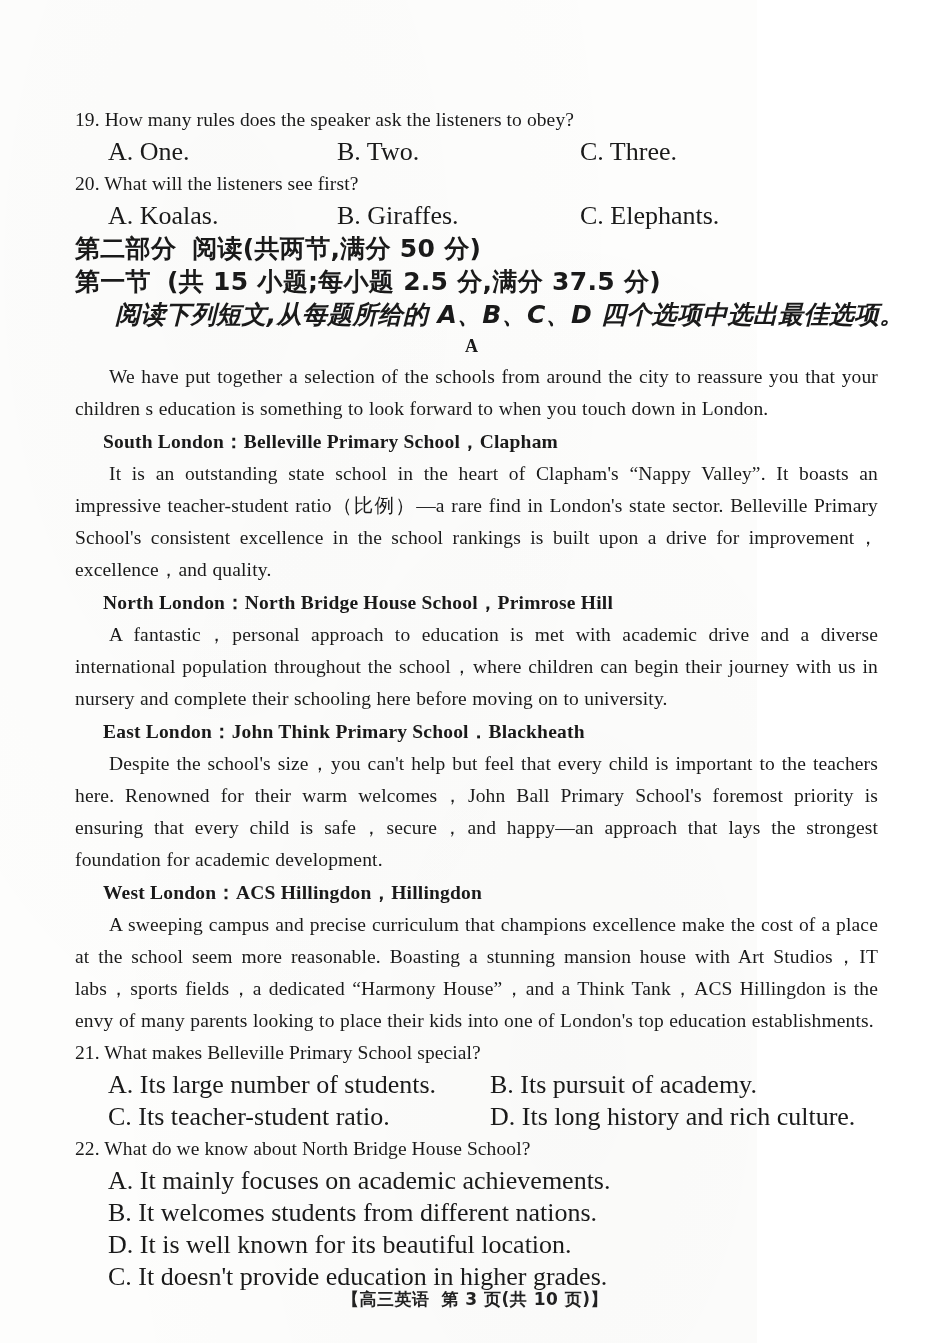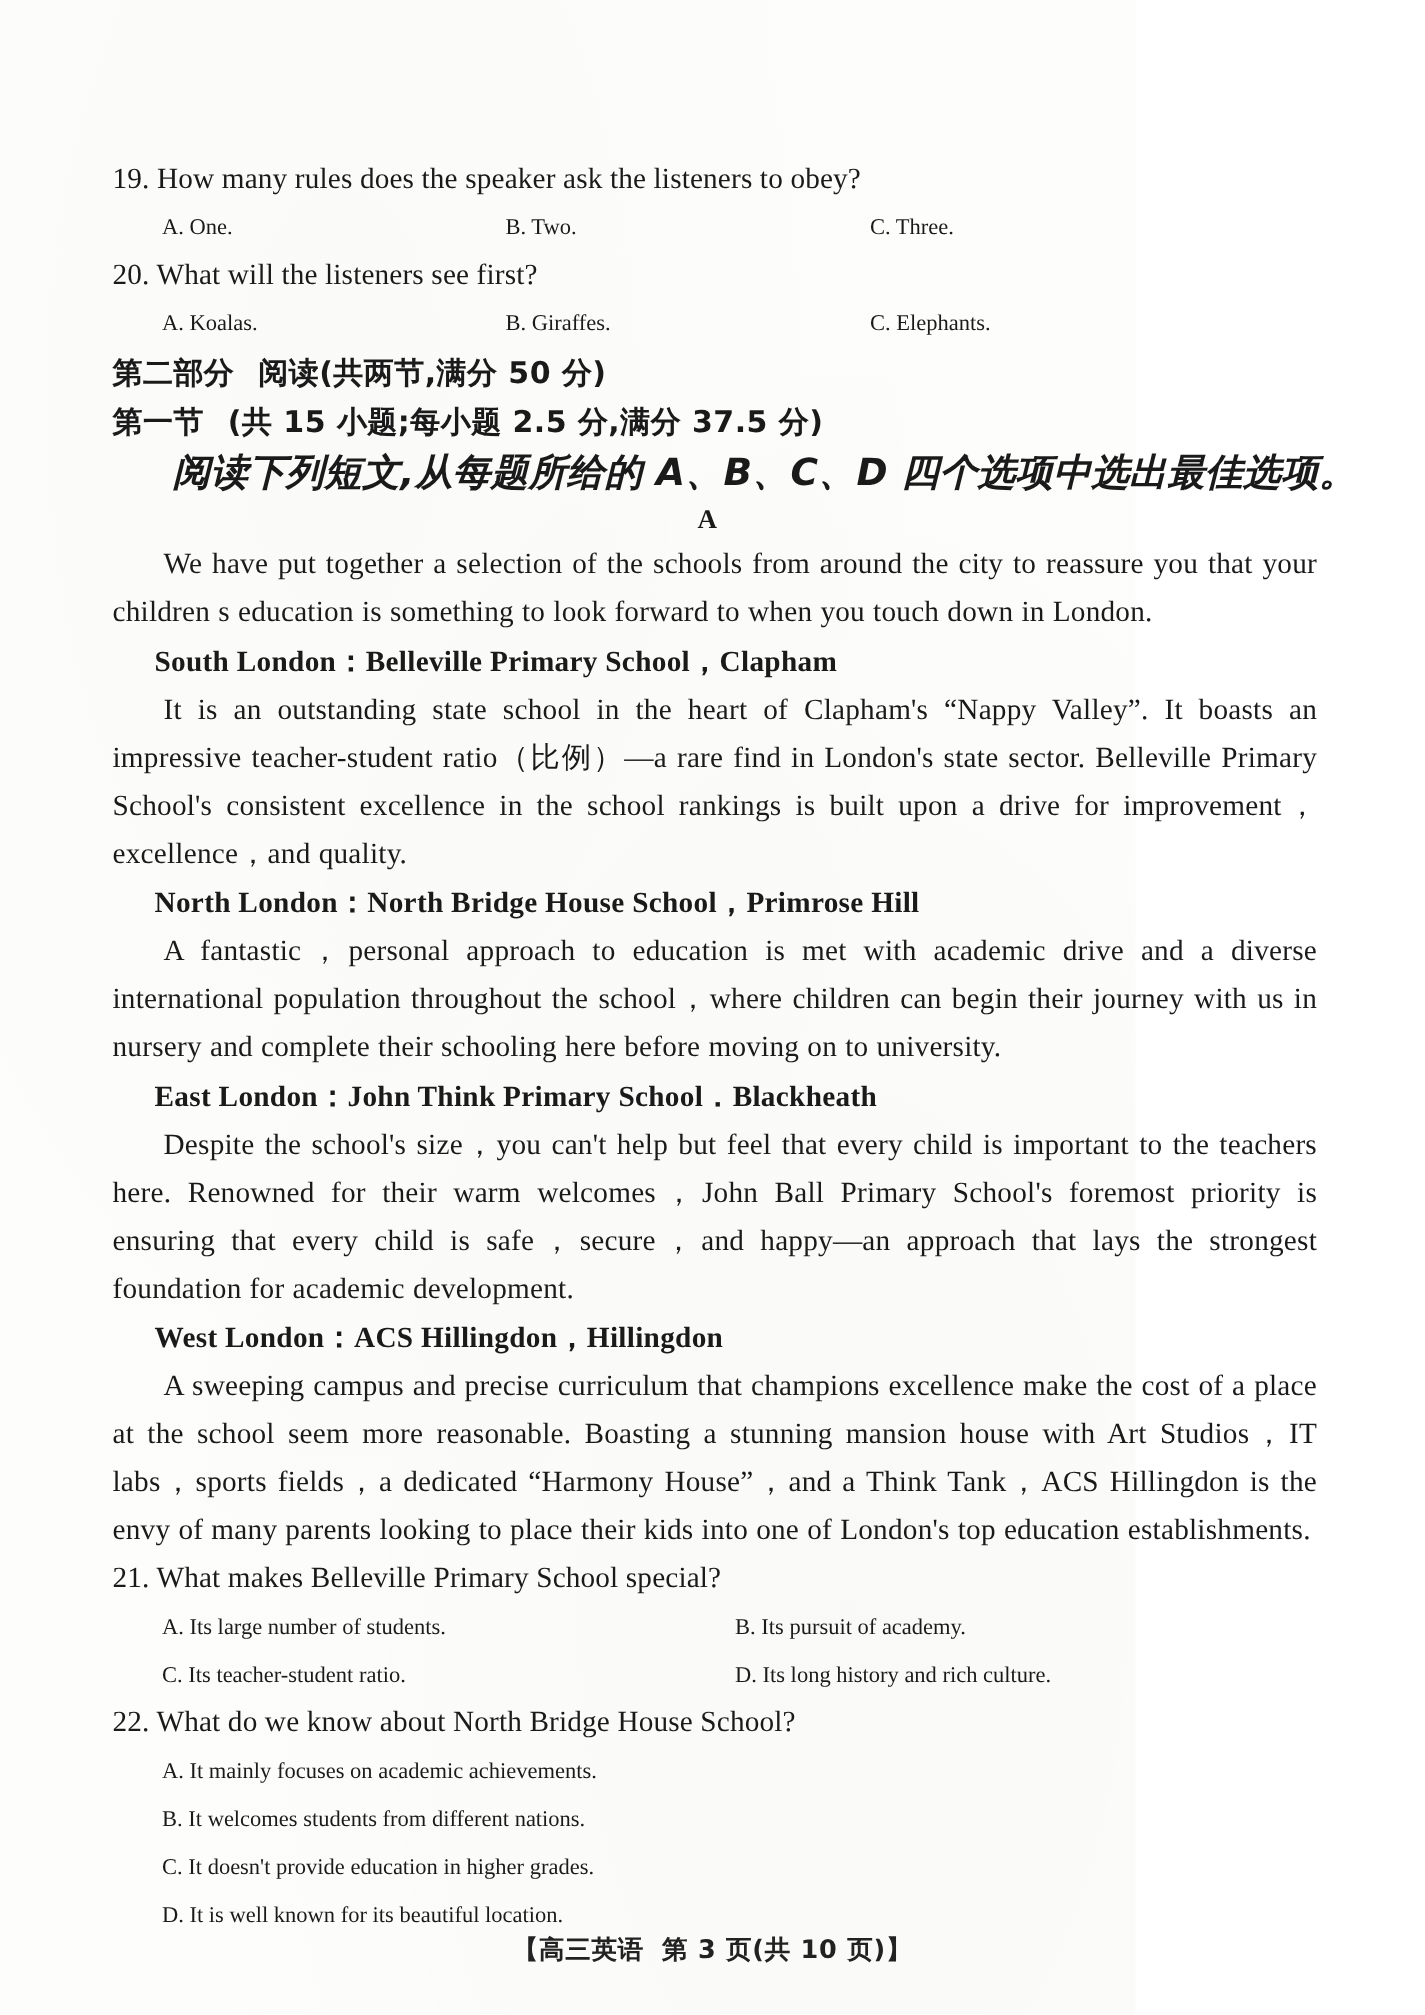--- a/index.html
+++ b/index.html
@@ -41,21 +41,21 @@
     font-size: 19.5px;
     line-height: 32px;
     white-space: nowrap;
     letter-spacing: 0.1px;
   }
 
   .optrow {
     position: relative;
     height: 32px;
     line-height: 32px;
-    font-size: 15px;
+    font-size: 26px;
   }
   .opt {
     position: absolute;
     white-space: nowrap;
   }
   .opt.a { left: 33px; }
   .opt.b { left: 262px; }
   .opt.c { left: 505px; }
 
   
@@ -68,21 +68,21 @@
   .optrow.two .opt.b { left: 415px; }
 
   .optrow.single {
     padding-left: 33px;
   }
 
   
   .cn-head {
     font-family: "DejaVu Sans", "Liberation Sans", sans-serif;
     font-weight: bold;
-    font-size: 20px;
+    font-size: 25px;
     line-height: 33px;
     white-space: nowrap;
     letter-spacing: 0.3px;
   }
   .cn-head .sp { display: inline-block; width: 16px; }
   .cn-sub {
     font-family: "DejaVu Sans", "Liberation Sans", sans-serif;
     font-weight: bold;
     font-size: 25px;
     line-height: 33px;
@@ -195,24 +195,24 @@
     </div>
 
     <div class="qline">22. What do we know about North Bridge House School?</div>
     <div class="optrow single">
       <span>A. It mainly focuses on academic achievements.</span>
     </div>
     <div class="optrow single">
       <span>B. It welcomes students from different nations.</span>
     </div>
     <div class="optrow single">
+      <span>D. It is well known for its beautiful location.</span>
+    </div>
+    <div class="optrow single">
       <span>C. It doesn't provide education in higher grades.</span>
-    </div>
-    <div class="optrow single">
-      <span>D. It is well known for its beautiful location.</span>
     </div>
 
   </div>
 
   <div class="footer">
     <span>【</span><span>高三英语</span><span class="sp"></span><span>第 3 页(共 10 页)</span><span>】</span>
   </div>
 
 </div>
 

